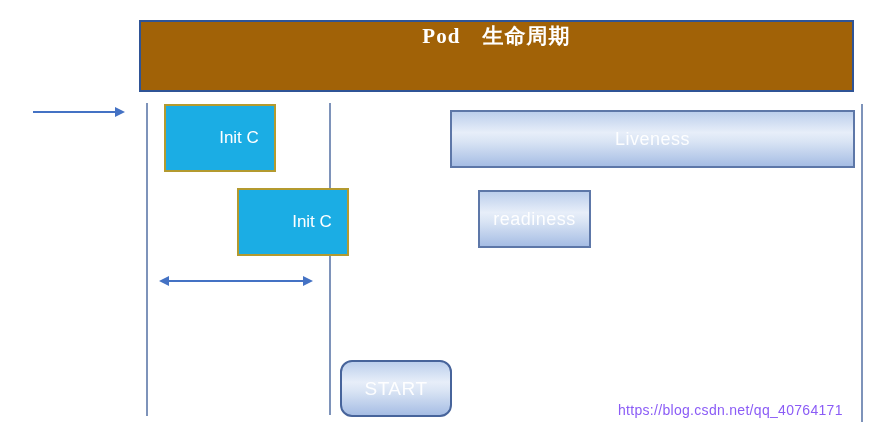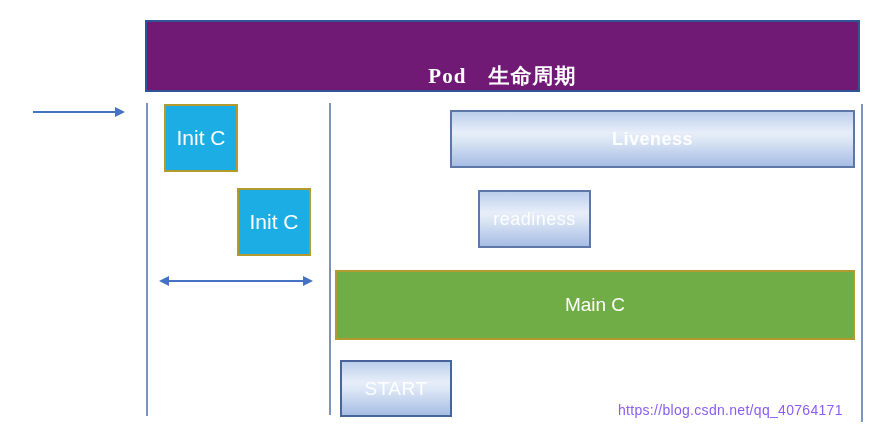--- a/index.html
+++ b/index.html
@@ -12,26 +12,26 @@
     position: relative;
     width: 873px;
     height: 428px;
     background: #ffffff;
     overflow: hidden;
   }
   .abs { position: absolute; }
 
   
   .banner {
-    left: 145px; top: 20px;
+    left: 139px; top: 20px;
     width: 711px; height: 68px;
-    background: #701a75;
+    background: #a16207;
     border: 2px solid #2F5496;
     display: flex;
-    align-items: flex-end;
+    align-items: flex-start;
     justify-content: center;
   }
   .banner-title {
     color: #ffffff;
     font-family: "Liberation Serif", serif;
     font-weight: bold;
     font-size: 21px;
     word-spacing: 16px;
     letter-spacing: 1px;
   }
@@ -56,40 +56,41 @@
 
   
   .init-box {
     width: 70px; height: 64px;
     background: #1BADE4;
     border: 2px solid #B39A2F;
     display: flex;
     align-items: center;
     justify-content: center;
     color: #ffffff;
-    font-size: 21px;
+    font-size: 17px;
+    padding-left: 38px;
   }
   .init-box-1 { left: 164px; top: 104px; }
   .init-box-2 { left: 237px; top: 188px; }
 
   
   .blue-box {
     background: linear-gradient(to bottom, #BCCFEC 0%, #E7EEF9 38%, #D9E4F4 55%, #A6BDE4 100%);
     border: 2px solid #5D77A8;
     display: flex;
     align-items: center;
     justify-content: center;
     color: rgba(255,255,255,0.93);
     font-size: 18px;
     letter-spacing: 0.5px;
   }
-  .liveness-box  { left: 450px; top: 110px; width: 401px; height: 54px; font-weight: bold; }
+  .liveness-box  { left: 450px; top: 110px; width: 401px; height: 54px; }
   .readiness-box { left: 450px; top: 190px; width: 109px; height: 54px; margin-left: 28px; }
   .stop-box      { left: 744px; top: 203px; width: 106px; height: 57px; font-size: 20px; }
-  .start-box     { left: 340px; top: 360px; width: 108px; height: 53px; font-size: 19px; border-color: #47649B; }
+  .start-box     { left: 340px; top: 360px; width: 108px; height: 53px; font-size: 19px; border-color: #47649B; border-radius: 12px; }
 
   
   .main-box {
     left: 335px; top: 270px;
     width: 516px; height: 66px;
     background: #70AD47;
     border: 2px solid #B39A2F;
     display: flex;
     align-items: center;
     justify-content: center;
@@ -145,19 +146,16 @@
     <span>Liveness</span>
   </div>
   <div class="abs blue-box readiness-box">
     <span>readiness</span>
   </div>
 
   <div class="abs blue-box start-box">
     <span>START</span>
   </div>
 
-  <div class="abs main-box">
-    <span>Main C</span>
-  </div>
 
   <div class="abs watermark">https://blog.csdn.net/qq_40764171</div>
 
 </div>
 
 </body></html>

